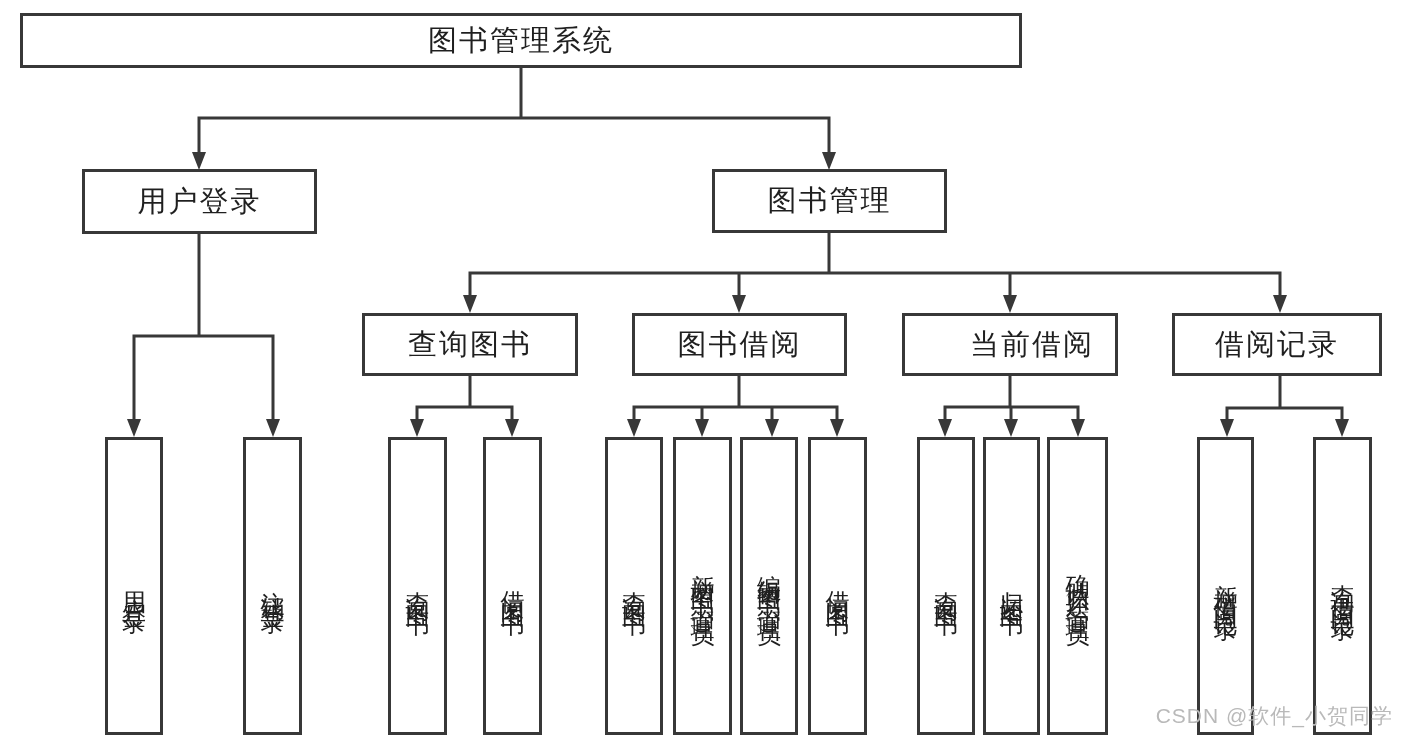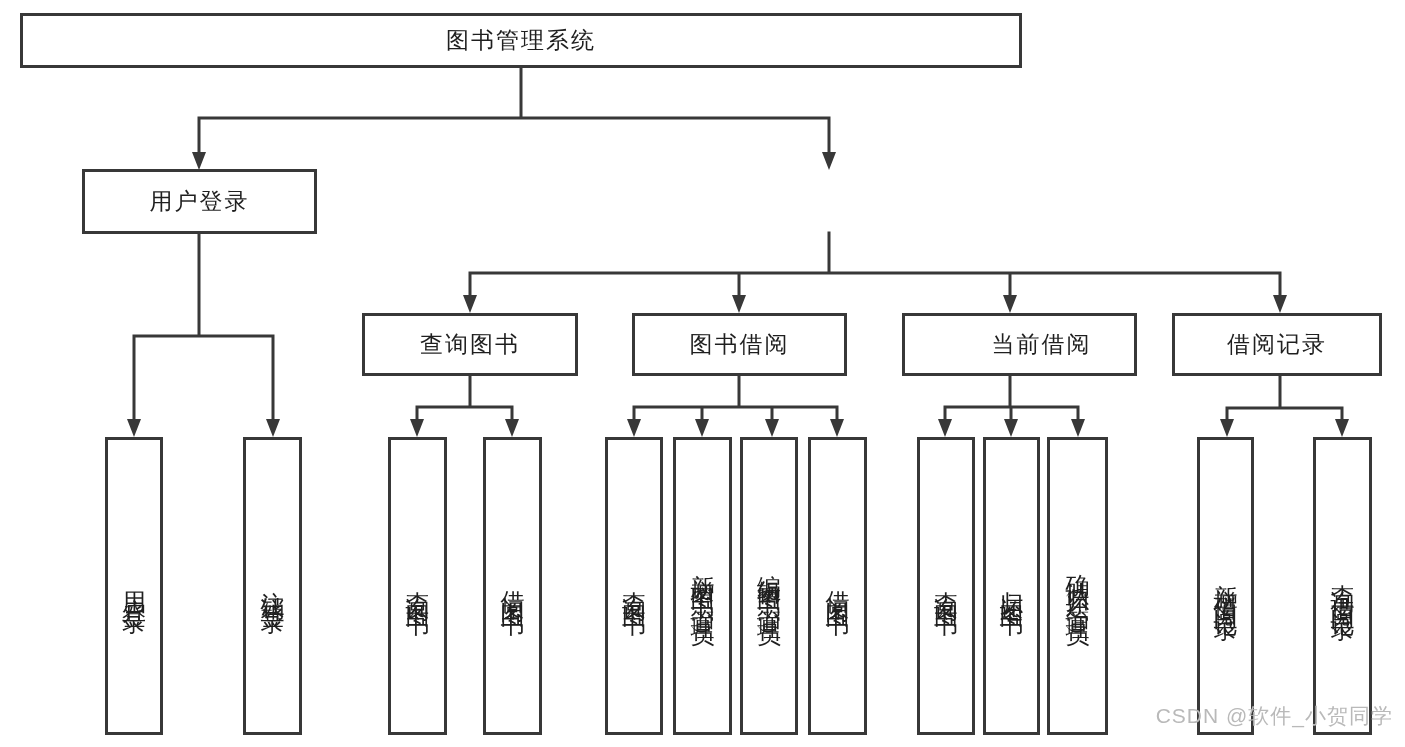--- a/index.html
+++ b/index.html
@@ -33,21 +33,21 @@
   .node {
     position: absolute;
     background: var(--background);
     border: 3px solid var(--line);
     color: var(--text);
   }
   .hbox {
     display: flex;
     align-items: center;
     justify-content: center;
-    font-size: 23px;
+    font-size: 29px;
     letter-spacing: 2px;
   }
   .vbox {
     display: flex;
     align-items: center;
     justify-content: center;
   }
   .vbox .vtext {
     writing-mode: vertical-rl;
     text-orientation: mixed;
@@ -102,28 +102,31 @@
     </g>
   </svg>
 
   <div class="node hbox" style="left:20px; top:13px; width:1002px; height:55px;">
     <span>图书管理系统</span>
   </div>
 
   <div class="node hbox" style="left:82px; top:169px; width:235px; height:65px;">
     <span>用户登录</span>
   </div>
+  <div class="node hbox" style="left:712px; top:169px; width:235px; height:64px;">
+    <span>图书管理</span>
+  </div>
 
   <div class="node hbox" style="left:362px; top:313px; width:216px; height:63px;">
     <span>查询图书</span>
   </div>
   <div class="node hbox" style="left:632px; top:313px; width:215px; height:63px;">
     <span>图书借阅</span>
   </div>
-  <div class="node hbox" style="left:902px; top:313px; width:235px; height:63px;padding-left:44px;">
+  <div class="node hbox" style="left:902px; top:313px; width:216px; height:63px;padding-left:44px;">
     <span>当前借阅</span>
   </div>
   <div class="node hbox" style="left:1172px; top:313px; width:210px; height:63px;">
     <span>借阅记录</span>
   </div>
 
   <div class="node vbox" style="left:105px; top:437px; width:58px; height:298px;">
     <span class="vtext">用户登录</span>
   </div>
   <div class="node vbox" style="left:243px; top:437px; width:59px; height:298px;">

